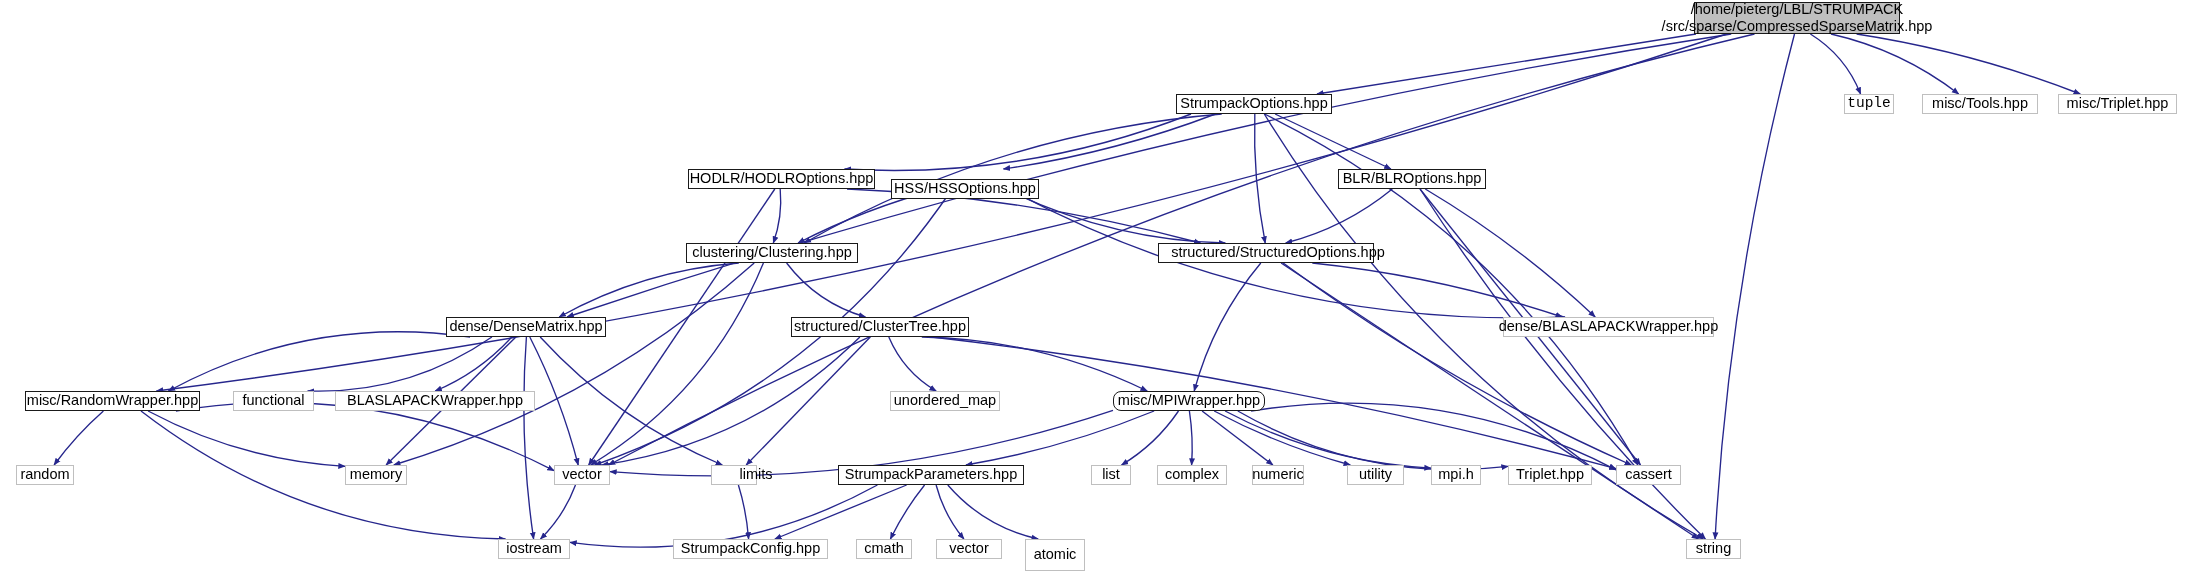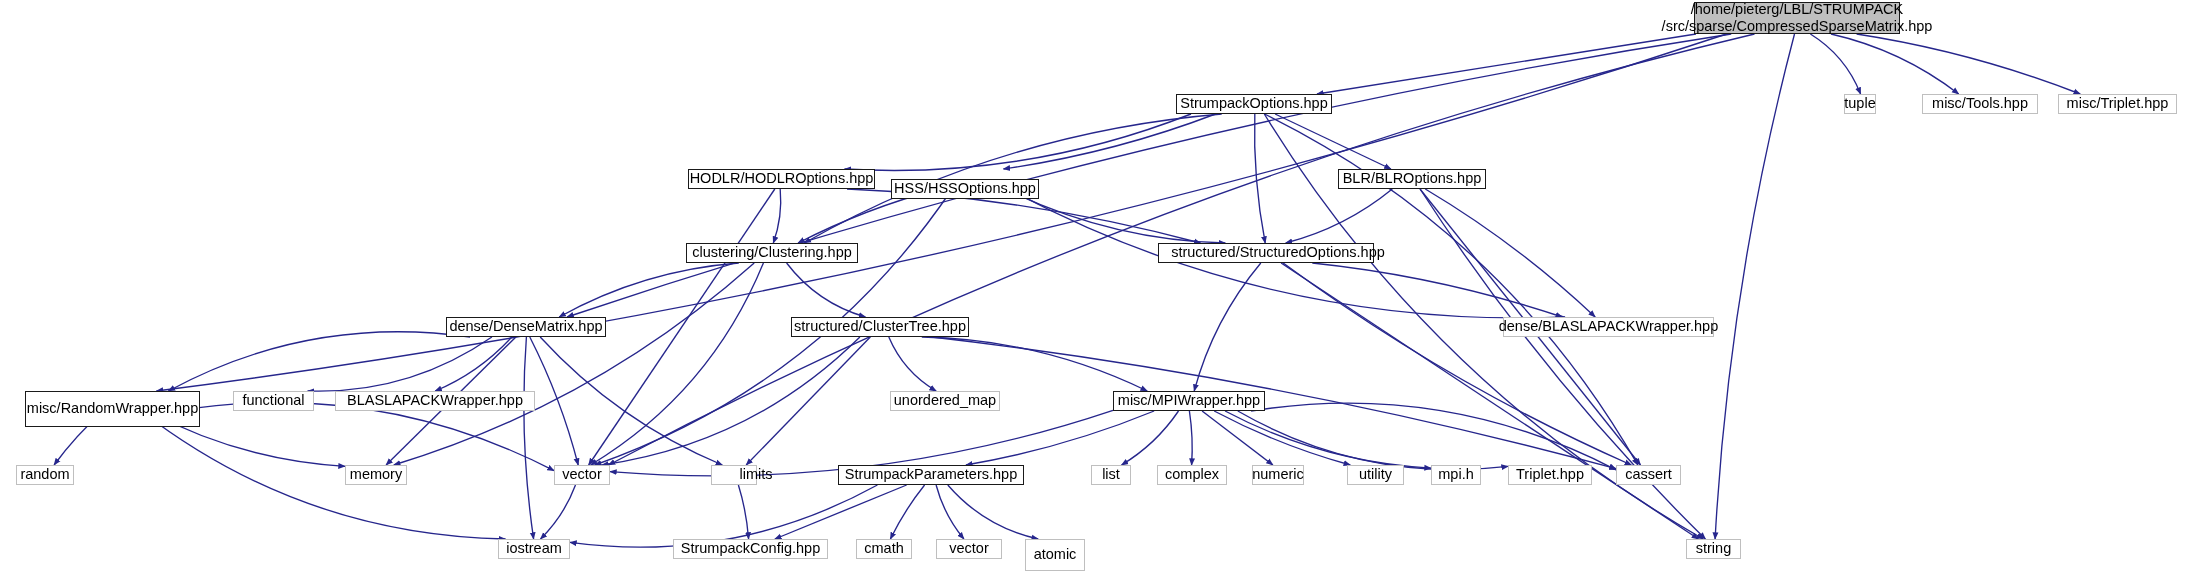--- a/index.html
+++ b/index.html
@@ -127,37 +127,37 @@
         <path d="M 936.1 485.0 Q 944.1 515.1 963.9 539.0" marker-end="url(#arrow)"></path>
         <path d="M 947.8 485.0 Q 984.1 526.9 1038.2 539.0" marker-end="url(#arrow)"></path>
         <path d="M 877.4 485.0 Q 733.1 564.4 570.0 542.3" marker-end="url(#arrow)"></path>
         <path d="M 575.5 485.0 Q 563.9 515.9 540.5 539.0" marker-end="url(#arrow)"></path>
         <path d="M 738.4 485.0 Q 746.5 511.4 748.6 539.0" marker-end="url(#arrow)"></path>
       </g>
   </svg>
   <div id="nodes">
       <div class="node root" style="left: 1694px; top: 2px; width: 206px; height: 32px;"><span>/home/pieterg/LBL/STRUMPACK
 /src/sparse/CompressedSparseMatrix.hpp</span></div>
-      <div class="node sys" style="left: 1844px; top: 94px; width: 32px; height: 20px;"><span>tuple</span></div>
+      <div class="node sys" style="left: 1844px; top: 94px; width: 50px; height: 20px; font-family: Liberation Mono, monospace;"><span>tuple</span></div>
       <div class="node sys" style="left: 1922px; top: 94px; width: 116px; height: 20px;"><span>misc/Tools.hpp</span></div>
       <div class="node sys" style="left: 2058px; top: 94px; width: 119px; height: 20px;"><span>misc/Triplet.hpp</span></div>
       <div class="node hdr" style="left: 1176px; top: 94px; width: 156px; height: 20px;"><span>StrumpackOptions.hpp</span></div>
       <div class="node hdr" style="left: 688px; top: 169px; width: 187px; height: 20px;"><span>HODLR/HODLROptions.hpp</span></div>
       <div class="node hdr" style="left: 891px; top: 179px; width: 148px; height: 20px;"><span>HSS/HSSOptions.hpp</span></div>
       <div class="node hdr" style="left: 1338px; top: 169px; width: 148px; height: 20px;"><span>BLR/BLROptions.hpp</span></div>
       <div class="node hdr" style="left: 686px; top: 243px; width: 172px; height: 20px;"><span>clustering/Clustering.hpp</span></div>
       <div class="node hdr" style="left: 1158px; top: 243px; width: 216px; height: 20px; padding-left: 24px;"><span>structured/StructuredOptions.hpp</span></div>
       <div class="node hdr" style="left: 446px; top: 317px; width: 160px; height: 20px;"><span>dense/DenseMatrix.hpp</span></div>
       <div class="node hdr" style="left: 791px; top: 317px; width: 178px; height: 20px;"><span>structured/ClusterTree.hpp</span></div>
       <div class="node sys" style="left: 1503px; top: 317px; width: 211px; height: 20px;"><span>dense/BLASLAPACKWrapper.hpp</span></div>
-      <div class="node hdr" style="left: 25px; top: 391px; width: 175px; height: 36px;"><span>misc/RandomWrapper.hpp</span></div>
+      <div class="node hdr" style="left: 25px; top: 391px; width: 175px; height: 20px;"><span>misc/RandomWrapper.hpp</span></div>
       <div class="node sys" style="left: 233px; top: 391px; width: 81px; height: 20px;"><span>functional</span></div>
       <div class="node sys" style="left: 335px; top: 391px; width: 200px; height: 20px;"><span>BLASLAPACKWrapper.hpp</span></div>
       <div class="node sys" style="left: 890px; top: 391px; width: 110px; height: 20px;"><span>unordered_map</span></div>
-      <div class="node hdr" style="left: 1113px; top: 391px; width: 152px; height: 20px;"><span>misc/MPIWrapper.hpp</span></div>
+      <div class="node hdr" style="left: 1113px; top: 391px; width: 152px; height: 20px; border-radius: 8px;"><span>misc/MPIWrapper.hpp</span></div>
       <div class="node sys" style="left: 16px; top: 465px; width: 58px; height: 20px;"><span>random</span></div>
       <div class="node sys" style="left: 345px; top: 465px; width: 62px; height: 20px;"><span>memory</span></div>
       <div class="node sys" style="left: 554px; top: 465px; width: 56px; height: 20px;"><span>vector</span></div>
       <div class="node sys" style="left: 711px; top: 465px; width: 38px; height: 20px; padding-left: 44px;"><span>limits</span></div>
       <div class="node hdr" style="left: 838px; top: 465px; width: 186px; height: 20px;"><span>StrumpackParameters.hpp</span></div>
       <div class="node sys" style="left: 1091px; top: 465px; width: 40px; height: 20px;"><span>list</span></div>
       <div class="node sys" style="left: 1157px; top: 465px; width: 70px; height: 20px;"><span>complex</span></div>
       <div class="node sys" style="left: 1252px; top: 465px; width: 52px; height: 20px;"><span>numeric</span></div>
       <div class="node sys" style="left: 1347px; top: 465px; width: 57px; height: 20px;"><span>utility</span></div>
       <div class="node sys" style="left: 1431px; top: 465px; width: 50px; height: 20px;"><span>mpi.h</span></div>

